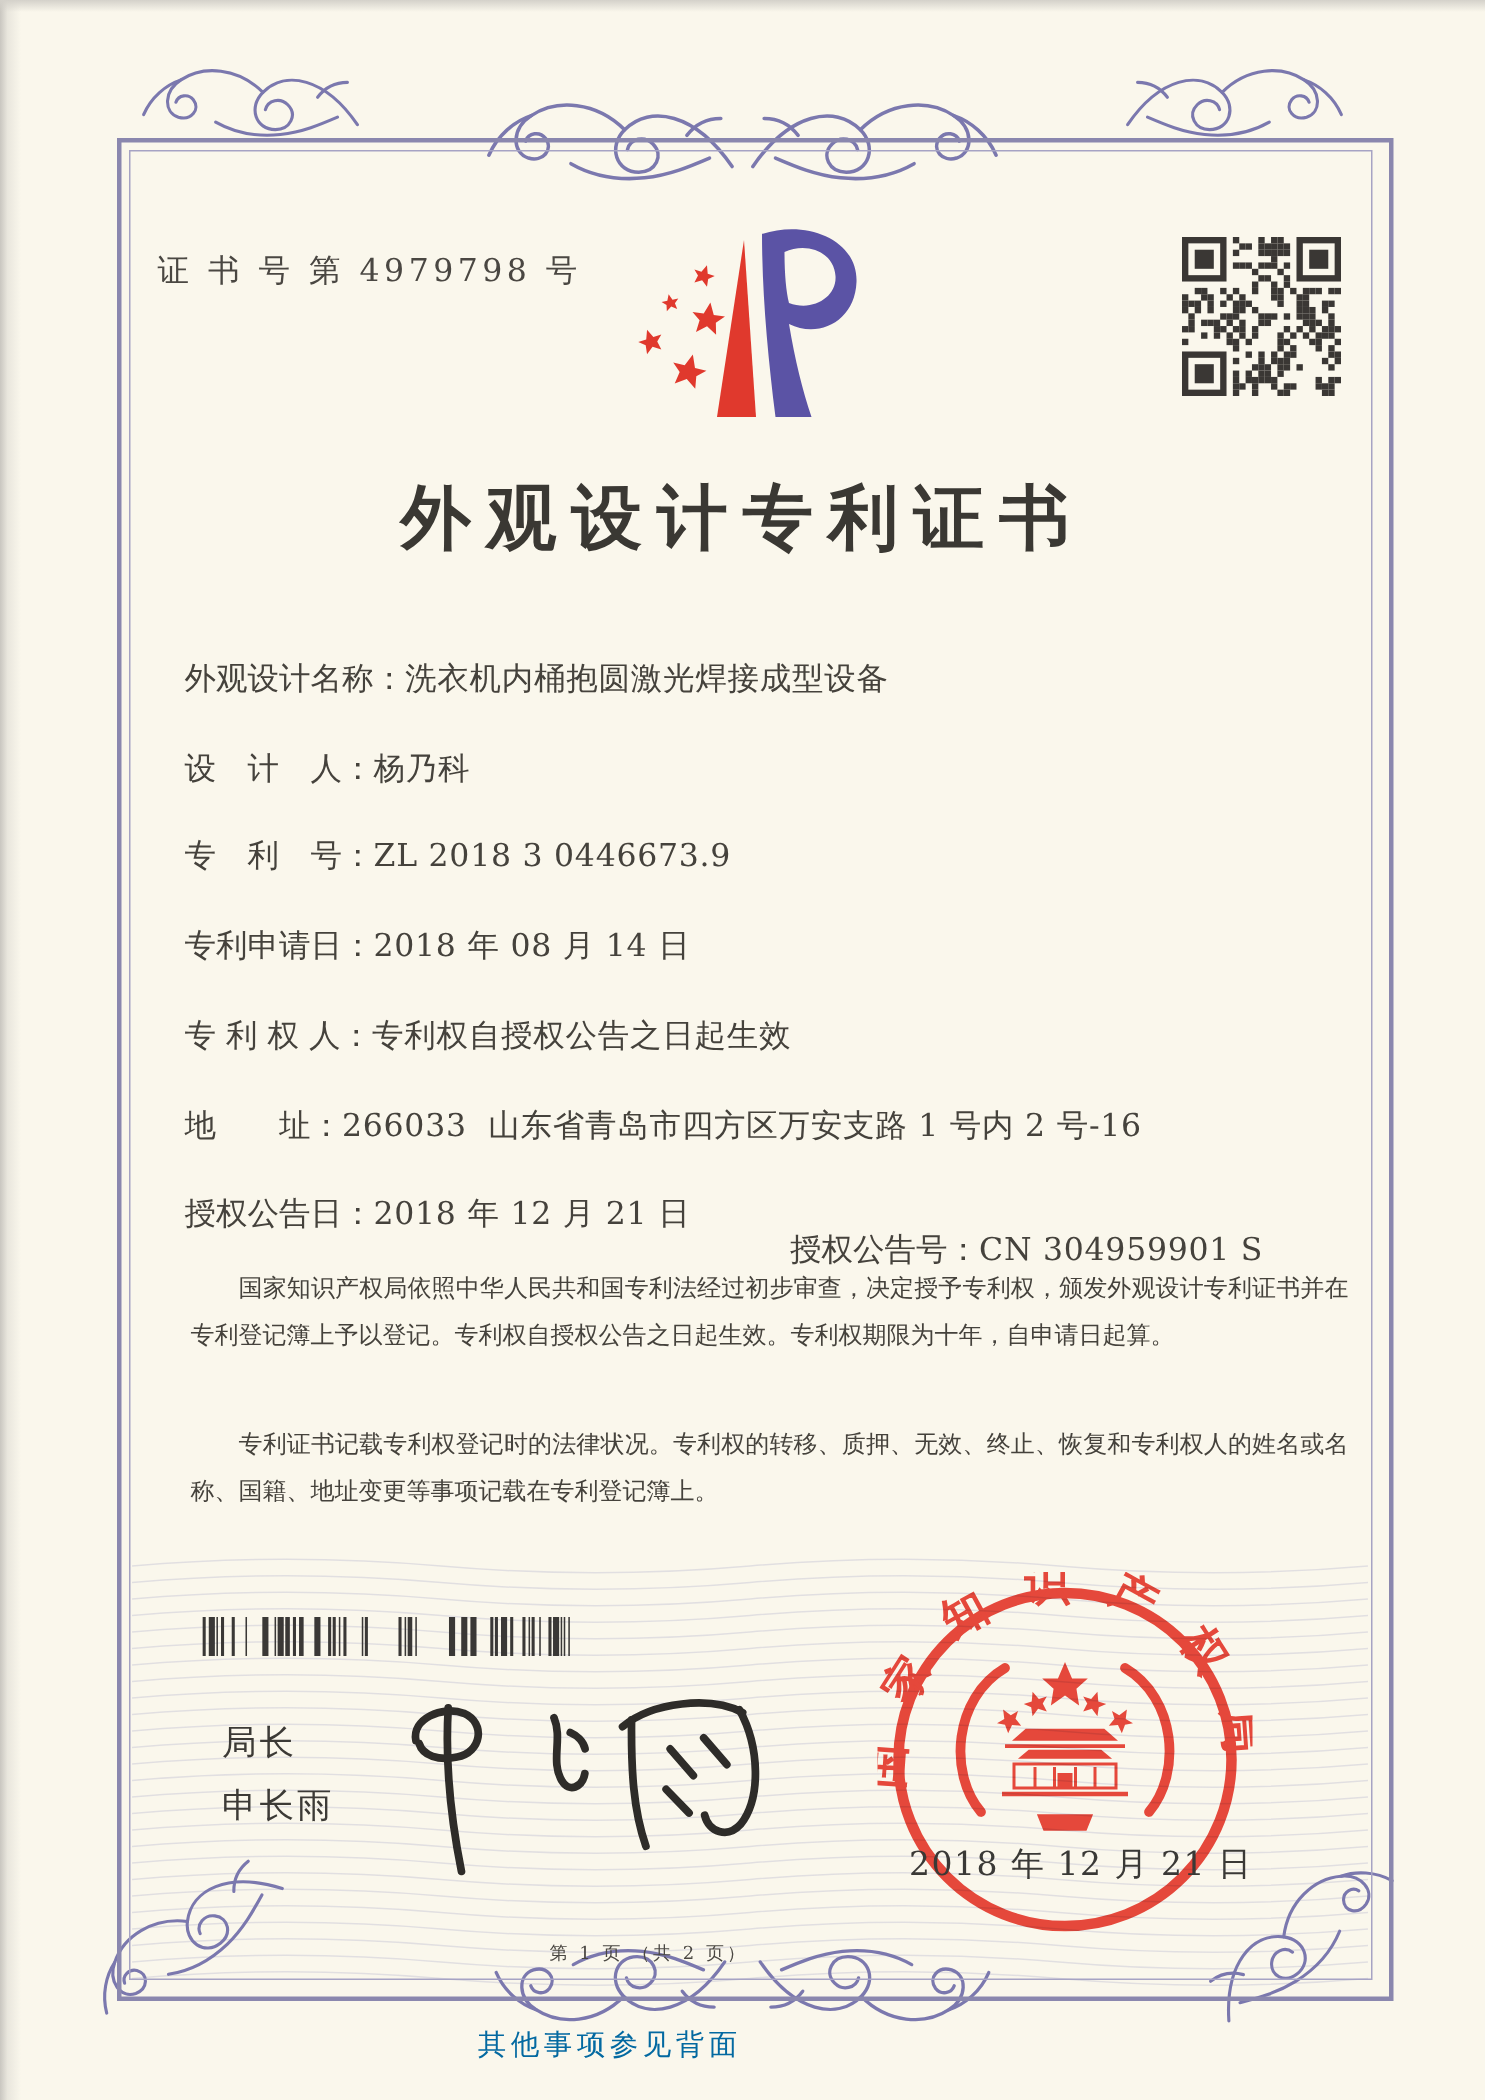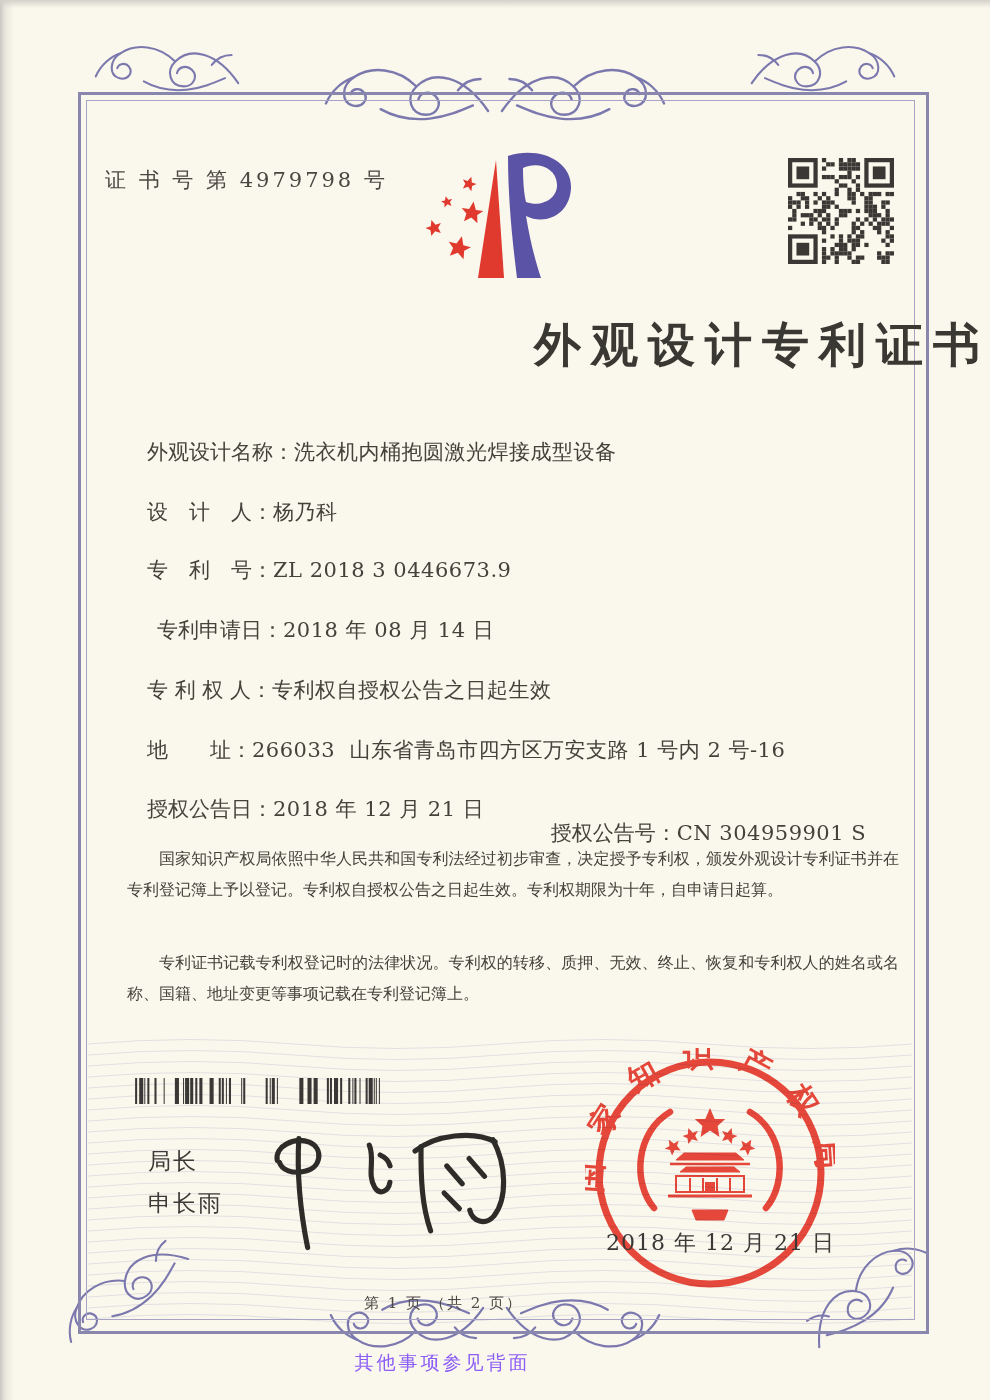--- a/index.html
+++ b/index.html
@@ -15,44 +15,44 @@
     background:linear-gradient(90deg,#c9c6c0 0,#e9e6dd 5px,rgba(250,247,236,0) 14px);}
   .scan-edge-top{left:0;top:0;width:990px;height:8px;
     background:linear-gradient(180deg,#d4d1ca 0,rgba(250,247,236,0) 8px);}
   
   .frame-outer{left:78px;top:92px;width:845px;height:1236px;border:3px solid #8a87ae;}
   .frame-inner{left:86px;top:100px;width:827px;height:1218px;border:1px solid #a6a3c4;}
   
   .cert-no{left:105px;top:166px;font-size:21px;letter-spacing:3px;color:#4a4742;white-space:pre;}
   .logo{left:420px;top:146px;width:160px;height:148px;}
   .qr{left:788px;top:158px;width:106px;height:106px;}
-  .title{left:0;top:314px;width:990px;text-align:right;font-size:47px;font-weight:700;
+  .title{left:0;top:314px;width:990px;text-align:center;font-size:47px;font-weight:700;
     letter-spacing:10px;color:#3a3833;}
   
-  .field{left:147px;font-size:21px;color:#45423c;}
+  .field{left:123px;font-size:21px;color:#45423c;}
   .fl,.fv{white-space:pre;}
   .fv{letter-spacing:0.5px;}
   .field2{position:absolute;left:377px;top:0;white-space:pre;}
   
   .para{left:127px;width:772px;font-size:16px;line-height:31px;text-align:justify;
     text-indent:2em;color:#45423c;}
   
   .barcode{left:130px;top:1078px;width:255px;height:26px;}
   
   .dir-label{left:148px;font-size:23px;font-family:"DejaVu Sans","Liberation Sans",sans-serif;
     color:#3c3a36;letter-spacing:2px;}
   .signature{left:262px;top:1106px;width:268px;height:150px;transform:rotate(-3deg);}
   
   .seal{left:585px;top:1048px;width:250px;height:250px;mix-blend-mode:multiply;}
   .seal-date{left:606px;top:1228px;font-size:22px;color:#3a3936;letter-spacing:1px;white-space:pre;}
   
-  .page-no{left:0;top:1294px;width:865px;text-align:center;font-size:15px;
-    letter-spacing:2px;color:#4a4742;white-space:pre;padding-left:11px;}
+  .page-no{left:0;top:1294px;width:865px;text-align:center;font-size:12px;
+    letter-spacing:2px;color:#4a4742;white-space:pre;}
   .back-note{left:0;top:1350px;width:813px;text-align:center;font-size:19px;
-    letter-spacing:3px;color:#8b5cf6;padding-left:36px;}
+    letter-spacing:3px;color:#0369a1;}
   
   .waves{left:88px;top:1038px;width:824px;height:286px;opacity:.6;}
   
   .flourish{pointer-events:none;}
 </style>
 </head>
 <body>
 
 <div class="abs scan-edge-left"></div>
 <div class="abs scan-edge-top"></div>
@@ -390,21 +390,21 @@
 
 <div class="abs field" style="top:438px;">
   <span class="fl">外观设计名称：</span><span class="fv">洗衣机内桶抱圆激光焊接成型设备</span>
 </div>
 <div class="abs field" style="top:498px;">
   <span class="fl">设　计　人：</span><span class="fv">杨乃科</span>
 </div>
 <div class="abs field" style="top:556px;">
   <span class="fl">专　利　号：</span><span class="fv">ZL 2018 3 0446673.9</span>
 </div>
-<div class="abs field" style="top:616px;margin-left:10px;">
+<div class="abs field" style="top:616px;">
   <span class="fl">专利申请日：</span><span class="fv">2018 年 08 月 14 日</span>
 </div>
 <div class="abs field" style="top:676px;">
   <span class="fl">专 利 权 人：</span><span class="fv">专利权自授权公告之日起生效</span>
 </div>
 <div class="abs field" style="top:736px;">
   <span class="fl">地　　址：</span><span class="fv">266033  山东省青岛市四方区万安支路 1 号内 2 号-16</span>
 </div>
 <div class="abs field" style="top:795px;width:770px;">
   <span class="fl">授权公告日：</span><span class="fv">2018 年 12 月 21 日</span>

